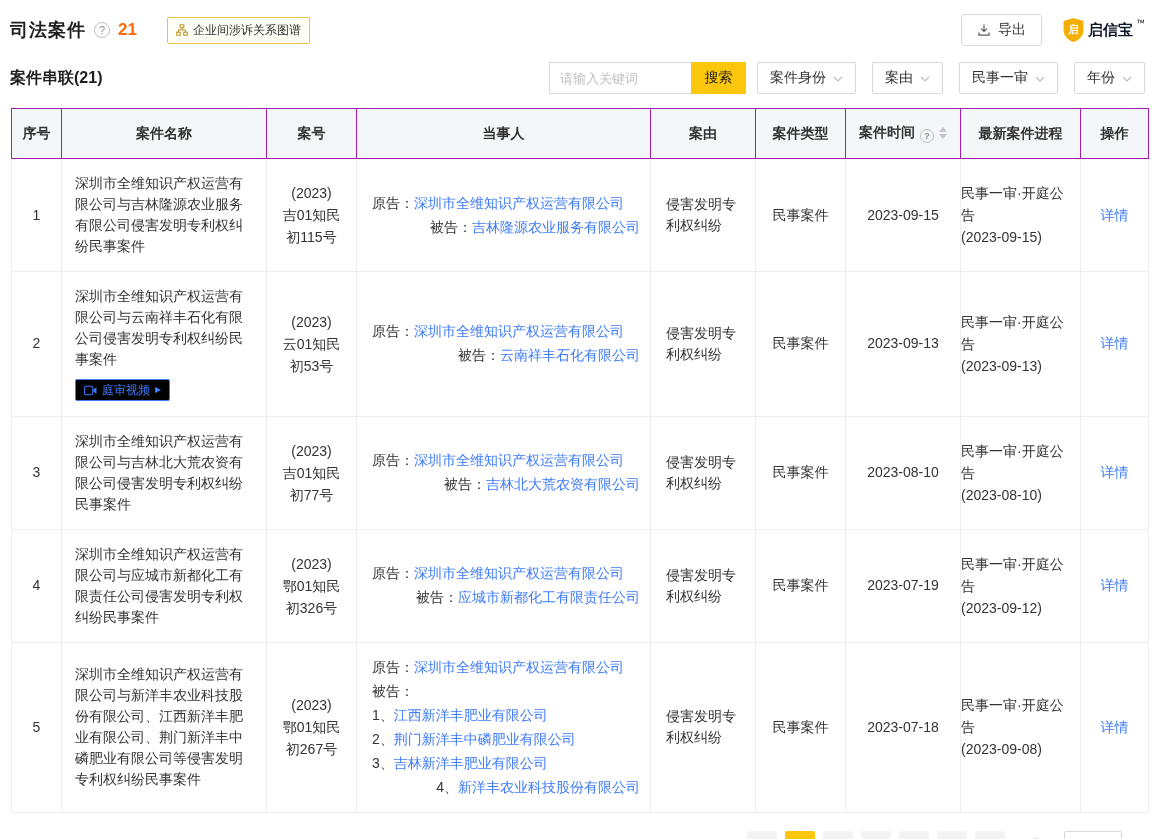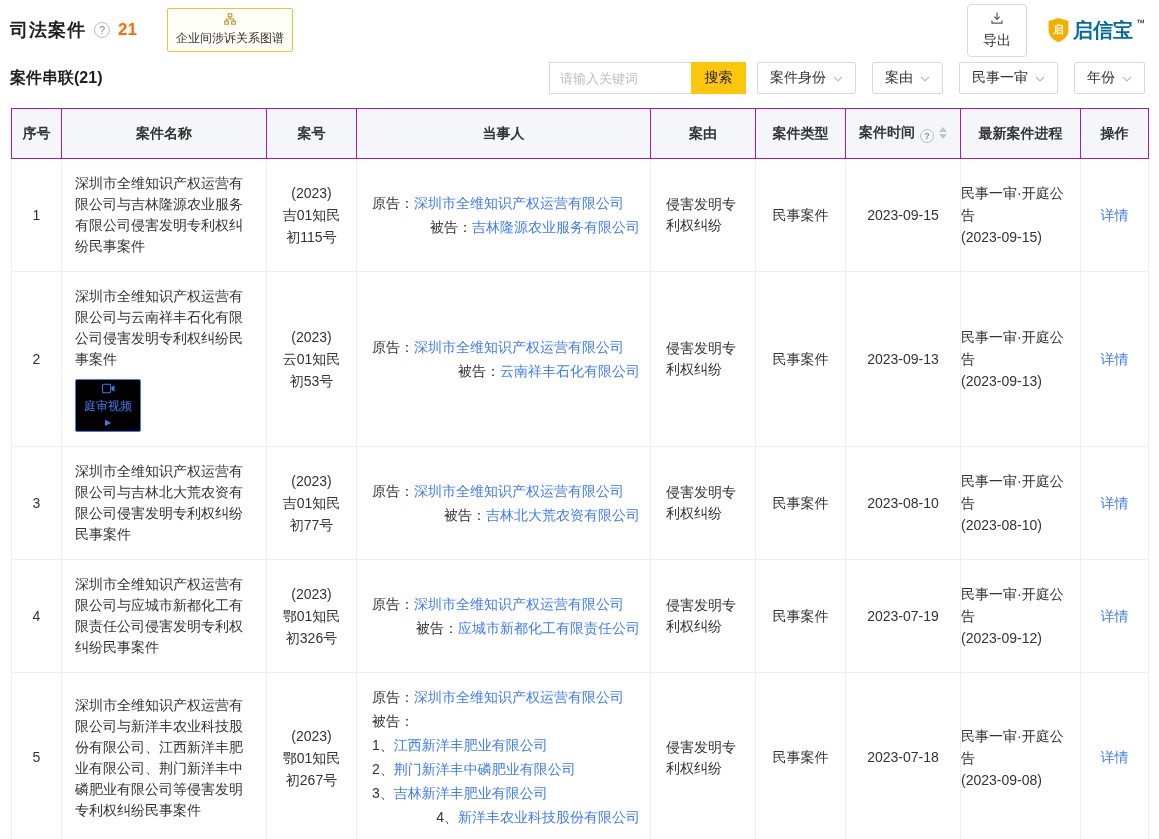--- a/index.html
+++ b/index.html
@@ -3,21 +3,21 @@
 <meta charset="utf-8">
 <style>
   * { box-sizing: border-box; margin: 0; padding: 0; }
   html,body { background:#fff; }
   body {
     width: 1159px; height: 839px; overflow: hidden;
     font-family: "Liberation Sans", sans-serif;
     font-size: 14px; color: #333; position: relative;
   }
   a { text-decoration: none; }
-  button { font-family: inherit; flex-direction: column; }
+  button { font-family: inherit; }
 
   
   .page-header { display:flex; align-items:center; padding:14px 14px 0 10px; height:46px; }
   .page-title { font-size:18px; font-weight:700; color:#1f1f1f; letter-spacing:1px; }
   .help-circle {
     width:16px; height:16px; border:1px solid #bfbfbf; border-radius:50%;
     color:#8c8c8c; font-size:11px; line-height:14px; text-align:center;
     display:inline-block; margin:0 8px; flex:none;
   }
   .case-count { color:#FF6A00; font-weight:700; font-size:17px; margin-right:30px; }
@@ -26,21 +26,21 @@
     border:1px solid #EDC243; background:#FFFEF6; color:#333;
     font-size:12px; padding:4px 8px; border-radius:2px; cursor:pointer;
   }
   .hdr-right { margin-left:auto; display:flex; align-items:center; }
   .export-btn {
     display:inline-flex; align-items:center; gap:7px;
     border:1px solid #D9D9D9; background:#fff; border-radius:4px;
     padding:6px 15px; font-size:14px; color:#333; cursor:pointer;
   }
   .brand { display:flex; align-items:flex-start; gap:3px; margin-left:20px; }
-  .brand-name { font-size:20px; font-weight:700; color:#0369a1; line-height:26px; }
+  .brand-name { font-size:15px; font-weight:700; color:#0f172a; line-height:26px; }
   .brand-tm { font-size:9px; color:#111; margin-top:1px; }
 
   
   .toolbar { display:flex; align-items:center; padding:16px 14px 14px 10px; }
   .section-title { font-size:16px; font-weight:700; color:#1f1f1f; }
   .controls { margin-left:auto; display:flex; align-items:center; gap:11px; }
   .search-wrap { display:flex; }
   .search-input {
     width:142px; height:32px; border:1px solid #D9D9D9; border-right:none;
     padding:0 10px; font-size:13px; outline:none; color:#333;

